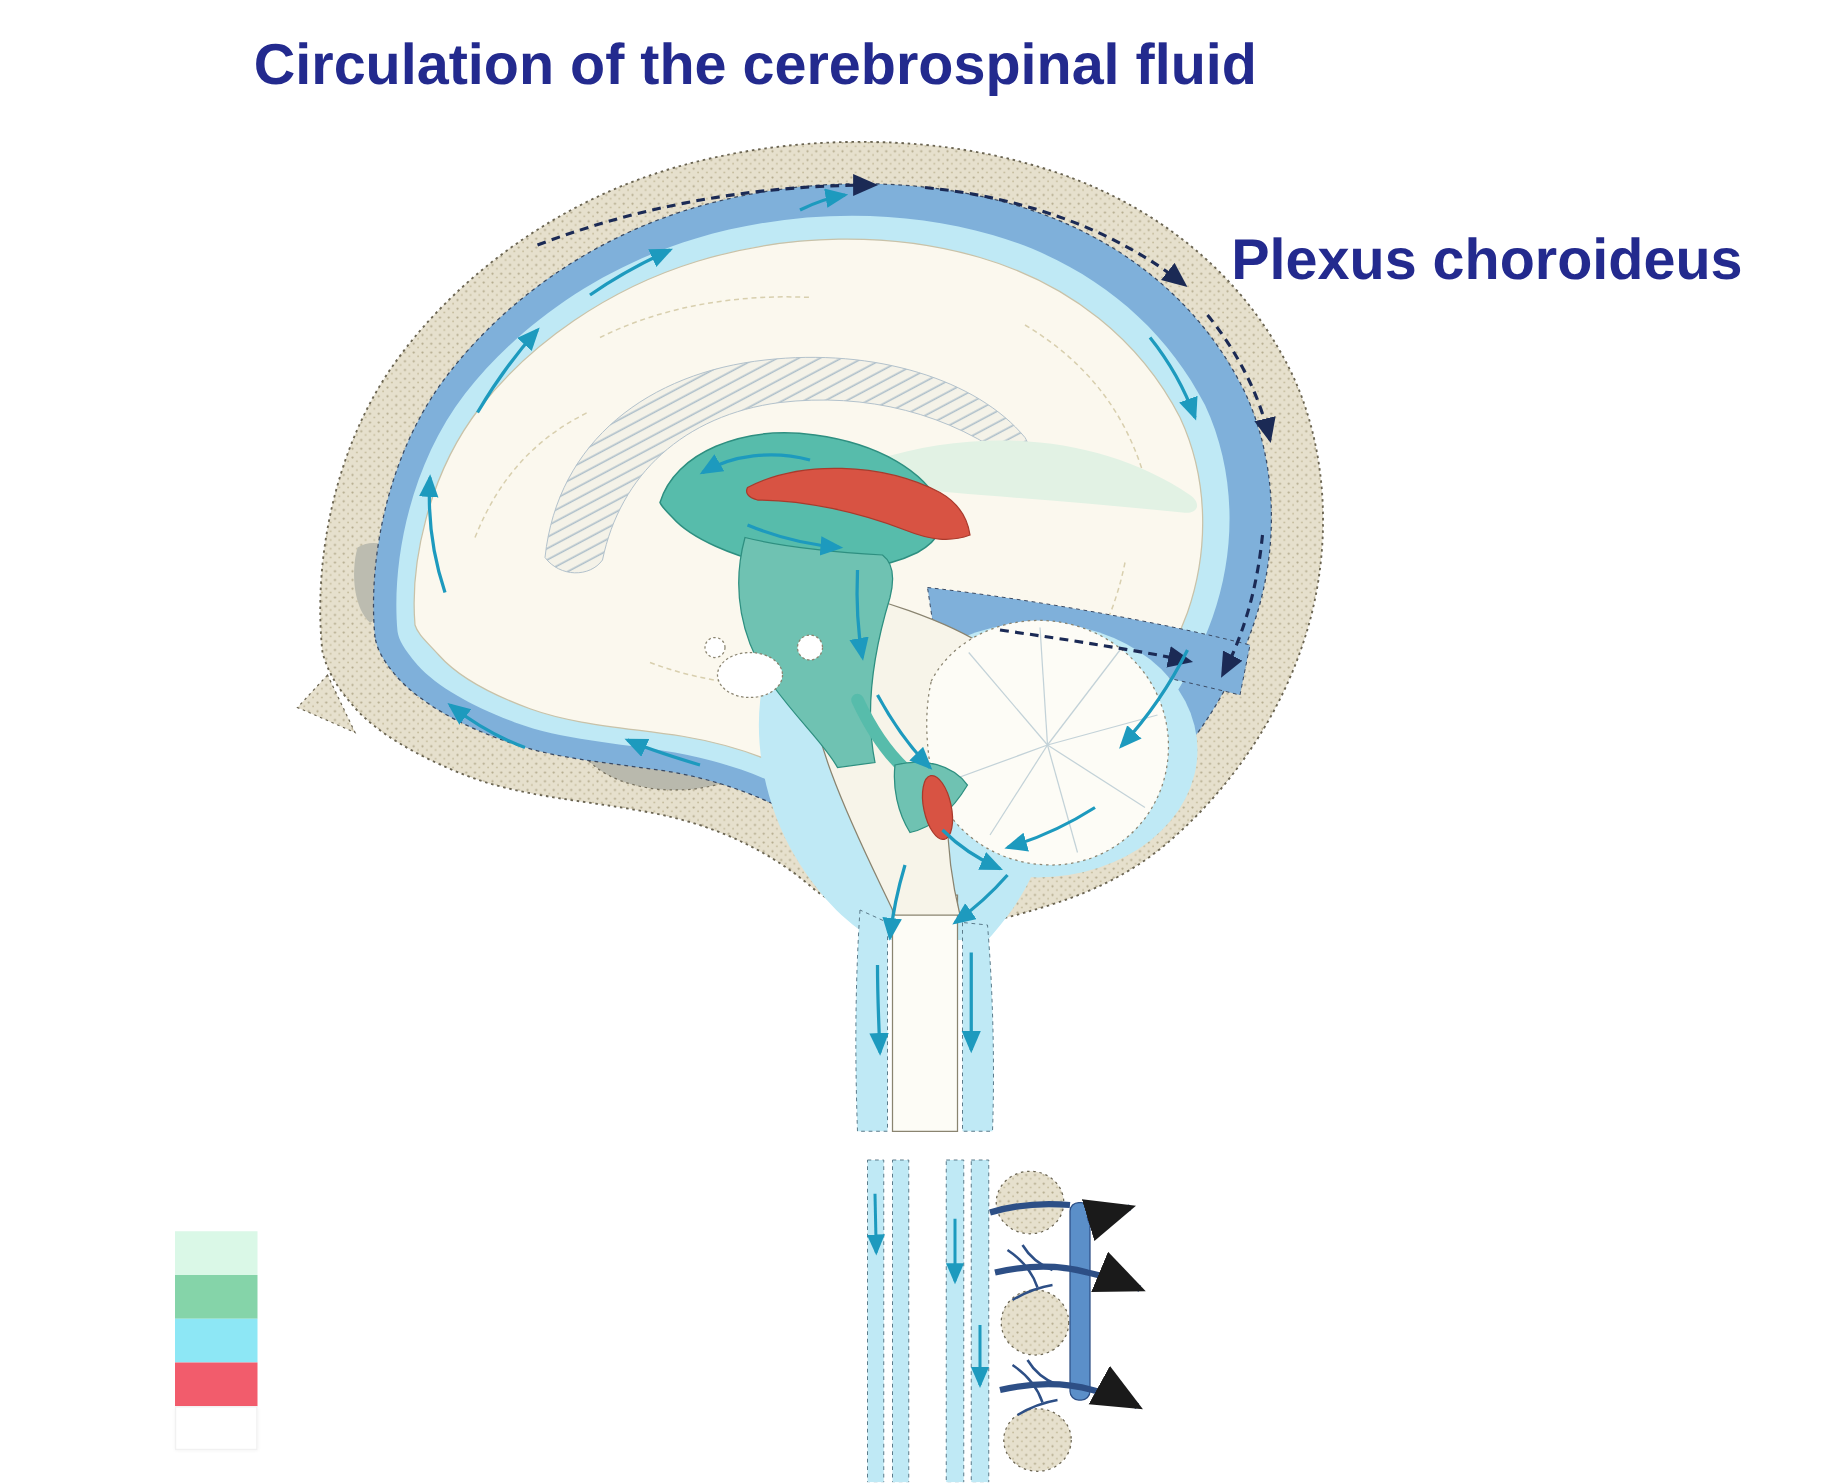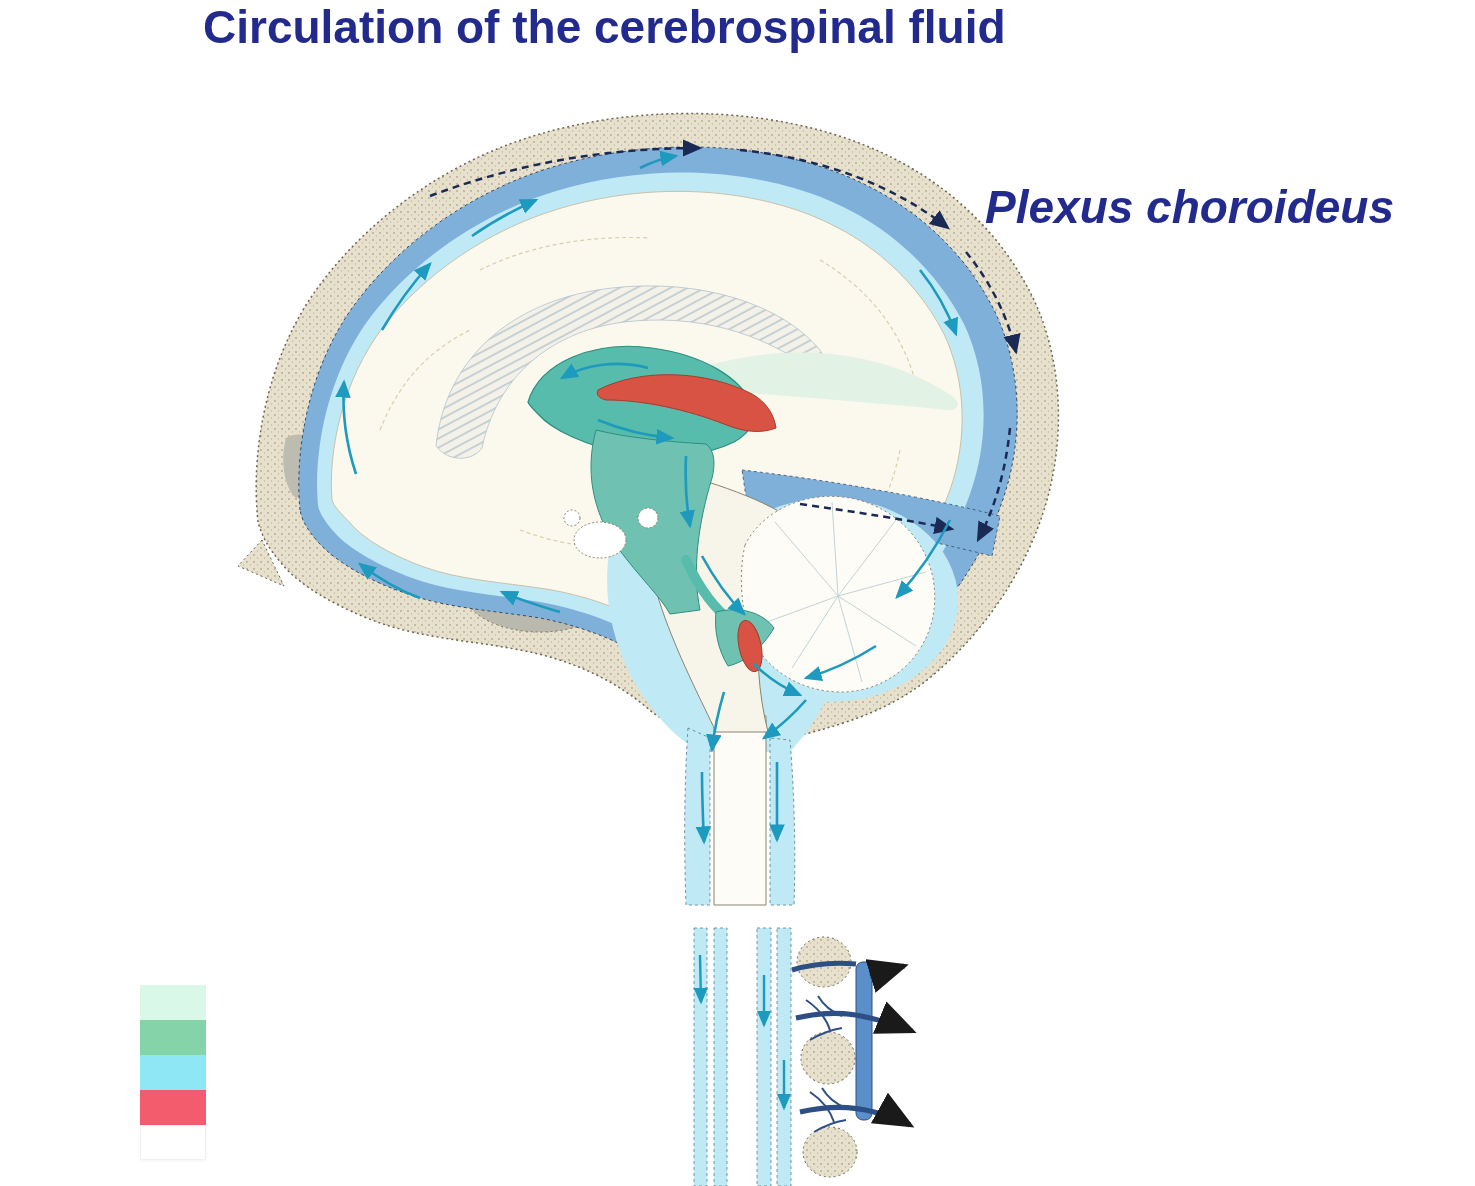--- a/index.html
+++ b/index.html
@@ -1,21 +1,21 @@
 <!DOCTYPE html>
 <html><head>
 <meta charset="utf-8">
 <style>
   html,body{margin:0;padding:0;background:#ffffff;}
   .page{position:relative;width:1475px;height:1186px;background:#ffffff;overflow:hidden;
         font-family:"Liberation Sans", sans-serif;}
-  .title{position:absolute;left:203px;top:0;font-size:46px;font-weight:bold;color:#232a8e;
+  .title{position:absolute;left:203px;top:24px;font-size:46px;font-weight:bold;color:#232a8e;
          letter-spacing:0px;white-space:nowrap;}
   .plexus-label{position:absolute;left:985px;top:180px;font-size:46px;font-weight:bold;color:#232a8e;
-                white-space:nowrap;font-style:italic;}
+                white-space:nowrap;}
   .diagram-svg{position:absolute;left:0;top:0;}
   .legend{position:absolute;left:140px;top:985px;width:66px;}
   .swatch{width:66px;height:35px;}
   .swatch.white{box-shadow:inset 0 0 0 1px #f1f1f1, 0 1px 3px rgba(0,0,0,0.05);}
 </style>
 </head>
 <body>
 
 <div class="page">
 

